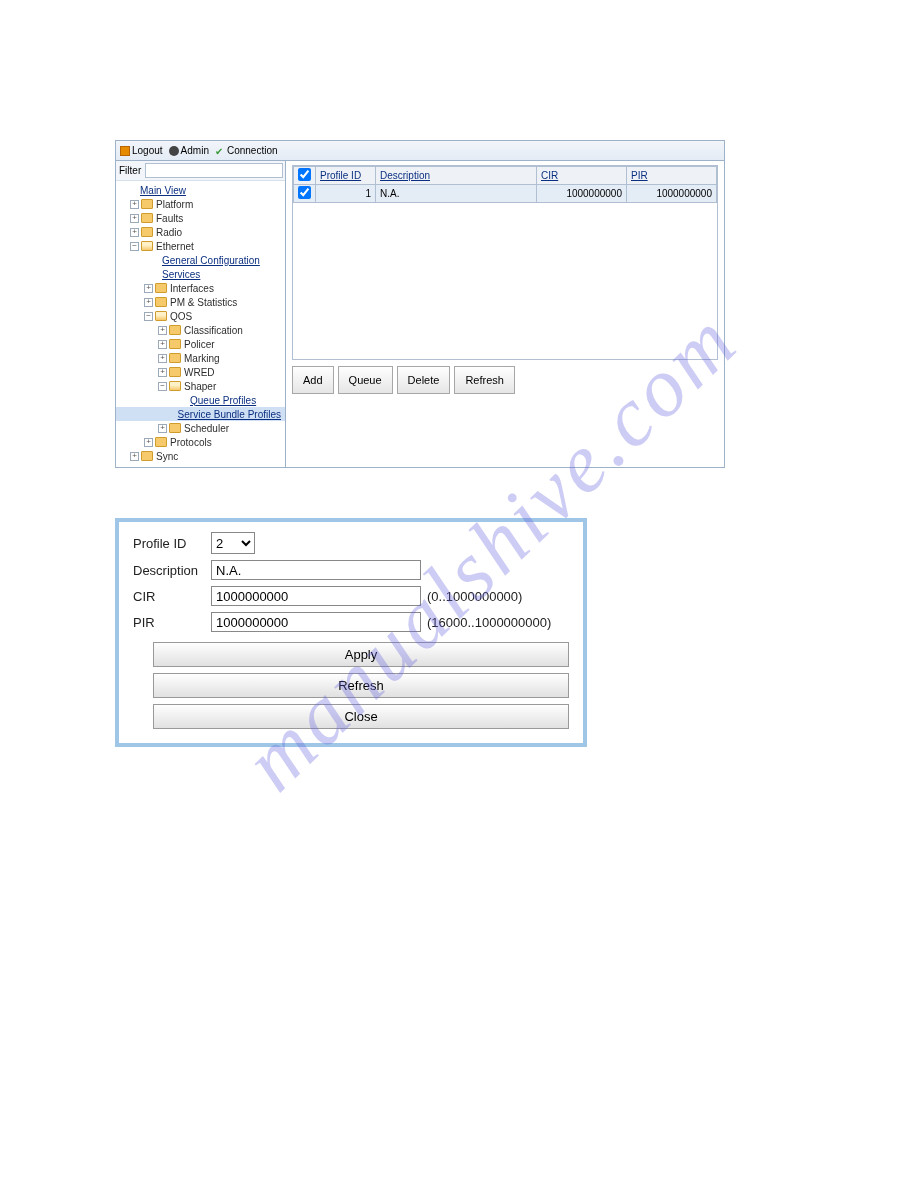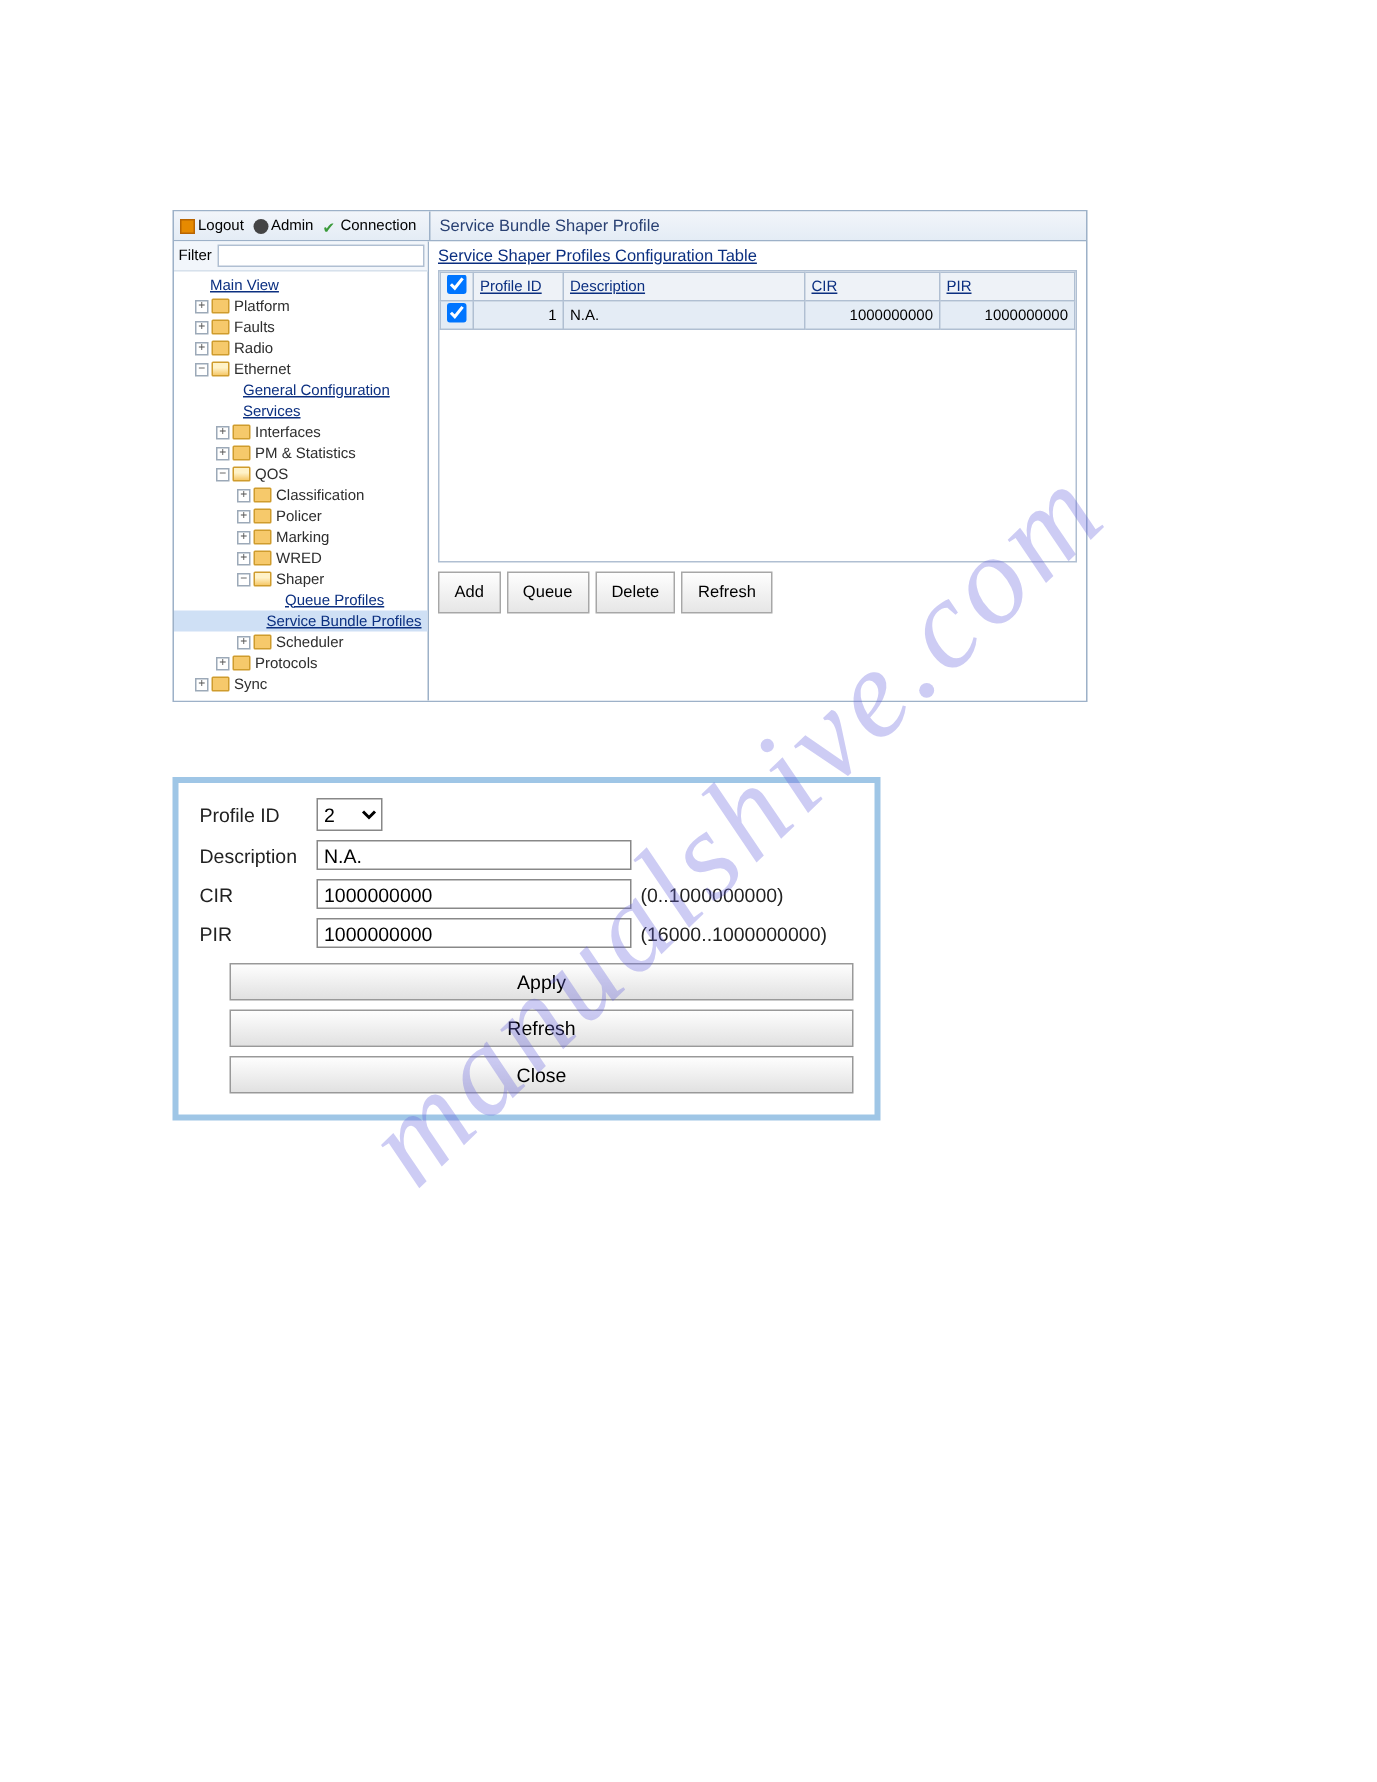--- a/index.html
+++ b/index.html
@@ -257,21 +257,20 @@
       </a>
       <a href="#">
         <span class="tb-icon" style="background:#444;border-radius:50%"></span>
         <span>Admin</span>
       </a>
       <a href="#">
         <span class="tb-icon" style="color:#3a9a3a">✔</span>
         <span>Connection</span>
       </a>
     </div>
-    <div class="content-title">Service Bundle Shaper Profile</div>
   </div>
 
   <div class="body-row">
 
     <div class="sidebar">
       <div class="filter-row">
         <span>Filter</span>
         <input type="text" value="" style="">
         <span class="filter-x">×</span>
       </div>
@@ -374,21 +373,20 @@
         </div>
         <div class="node d1">
           <span class="exp">+</span>
           <span class="ficon"></span>
           <span class="lbl plain">Sync</span>
         </div>
       </div>
     </div>
 
     <div class="content">
-      <div class="section-title">Service Shaper Profiles Configuration Table</div>
       <div class="table-wrap">
         <table class="datatable">
           <thead>
             <tr>
               <th class="chk"><input type="checkbox" checked="" style=""></th>
               <th style="width:60px">Profile ID</th>
               <th>Description</th>
               <th style="width:90px">CIR</th>
               <th style="width:90px">PIR</th>
             </tr>

